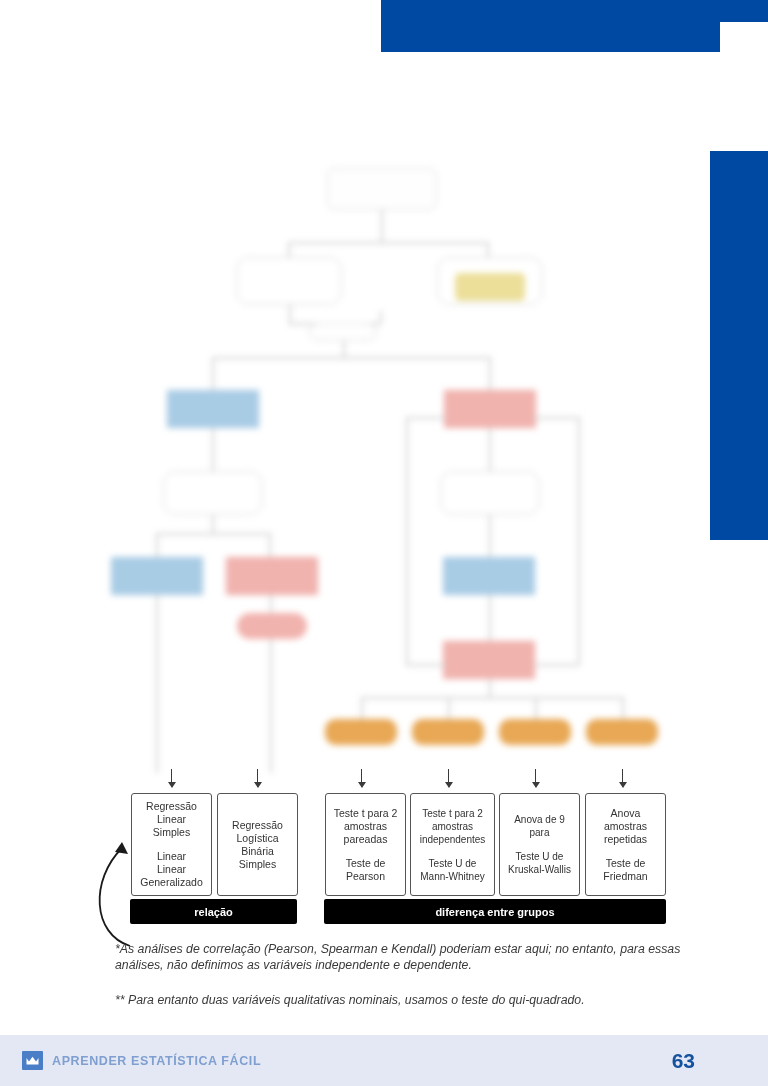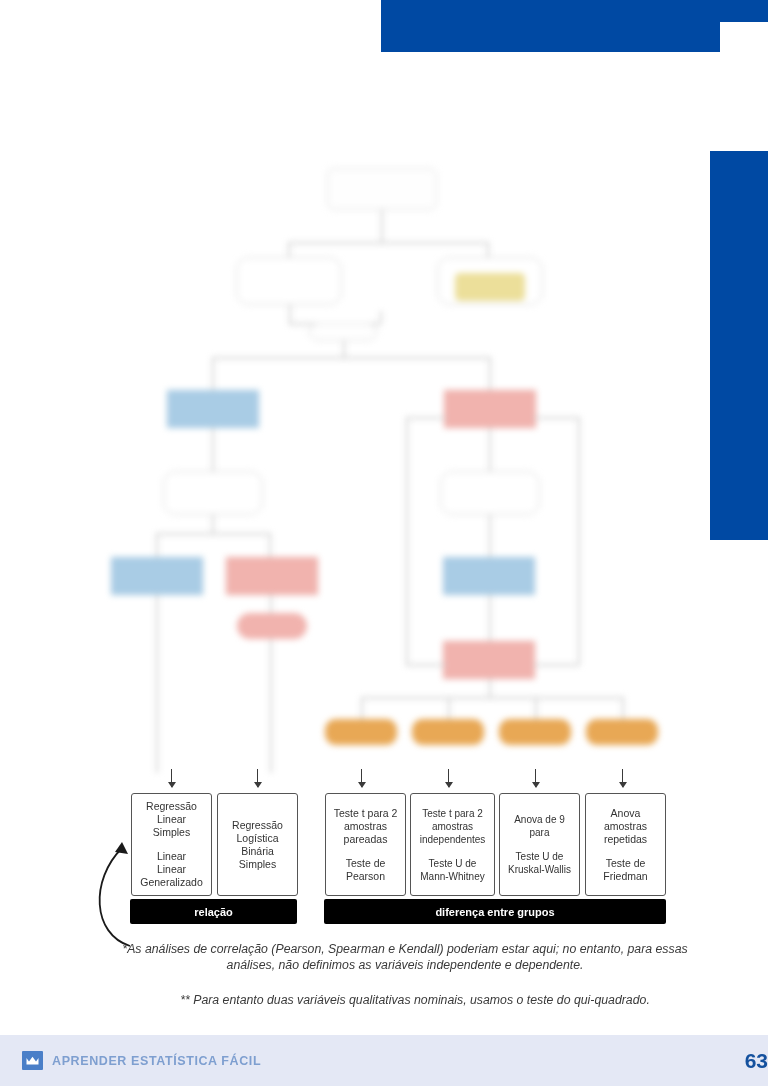--- a/index.html
+++ b/index.html
@@ -191,21 +191,20 @@
     height: 112px;
   }
 
   
   .footnote {
     position: absolute;
     font-style: italic;
     font-size: 12.3px;
     line-height: 15.5px;
     color: #3a3a3a;
-    text-align: center;
   }
   .footnote-1 { left: 115px; top: 942px; width: 580px; }
   .footnote-2 { left: 115px; top: 993px; width: 600px; }
 
   
   .footer {
     position: absolute;
     left: 0;
     top: 1035px;
     width: 768px;
@@ -226,20 +225,21 @@
   }
   .footer-brand {
     margin-left: 9px;
     color: #7e9fd0;
     font-size: 12.5px;
     font-weight: bold;
     letter-spacing: 0.6px;
   }
   .footer-page {
     margin-left: auto;
+    margin-right: 73px;
     color: #14519e;
     font-size: 21px;
     font-weight: bold;
   }
 </style>
 </head>
 <body>
 
 <div class="deco-top"></div>
 <div class="deco-top-right"></div>

